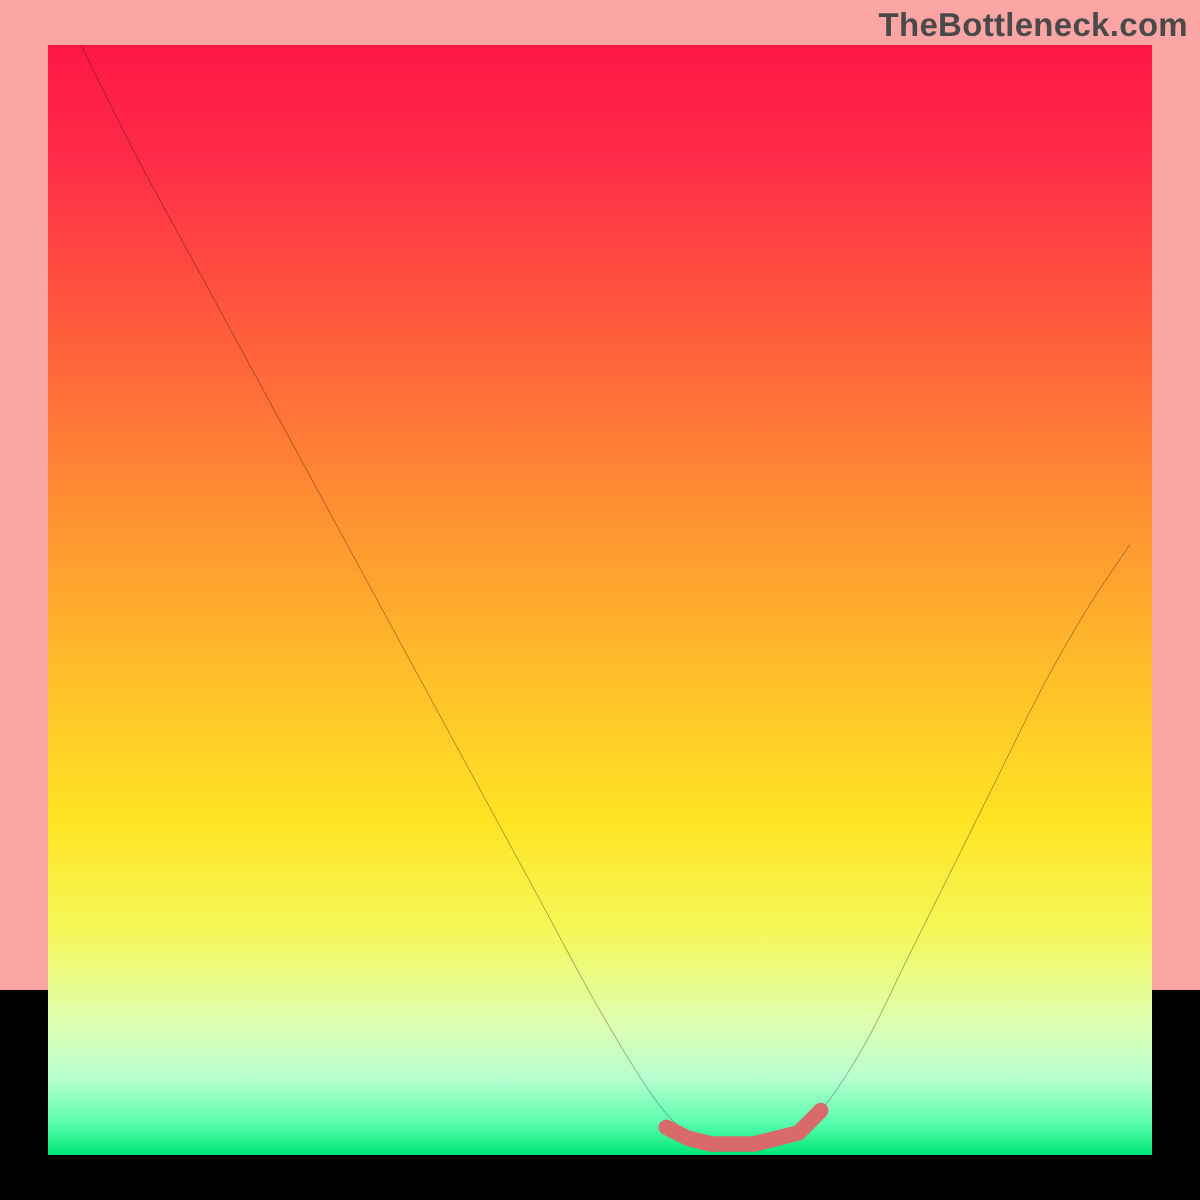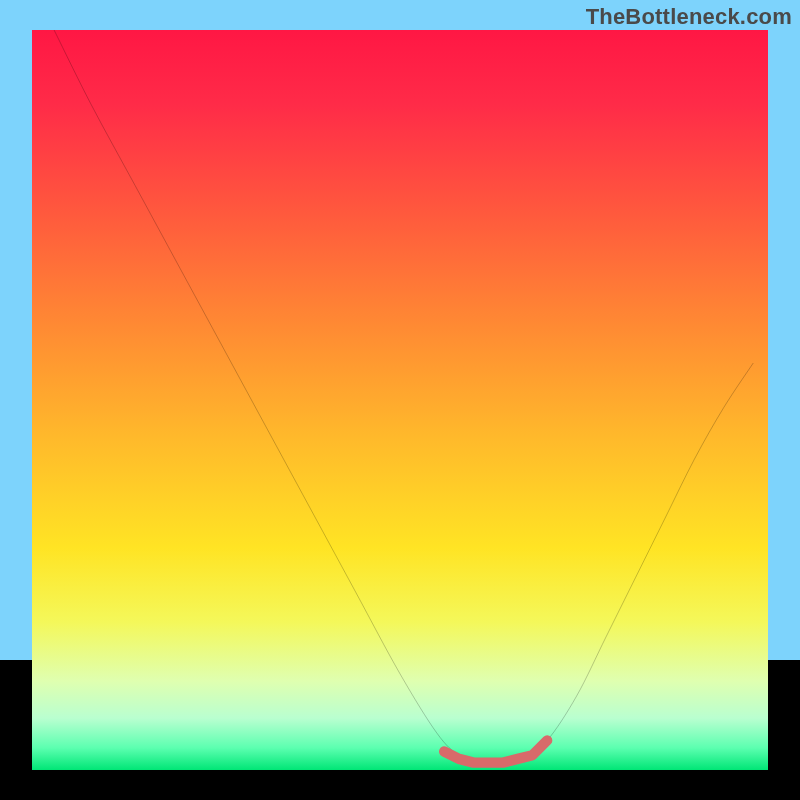--- a/index.html
+++ b/index.html
@@ -8,21 +8,21 @@
     background: #000;
     width: 800px;
     height: 800px;
     overflow: hidden;
     font-family: Arial, Helvetica, sans-serif;
   }
   .frame {
     position: relative;
     width: 800px;
     height: 660px;
-    background: #7dd3fc;
+    background: #fca5a5;
   }
   .watermark {
     position: absolute;
     top: 4px;
     right: 8px;
     color: #4a4a4a;
     font-size: 22px;
     font-weight: 600;
     letter-spacing: 0.2px;
     user-select: none;

